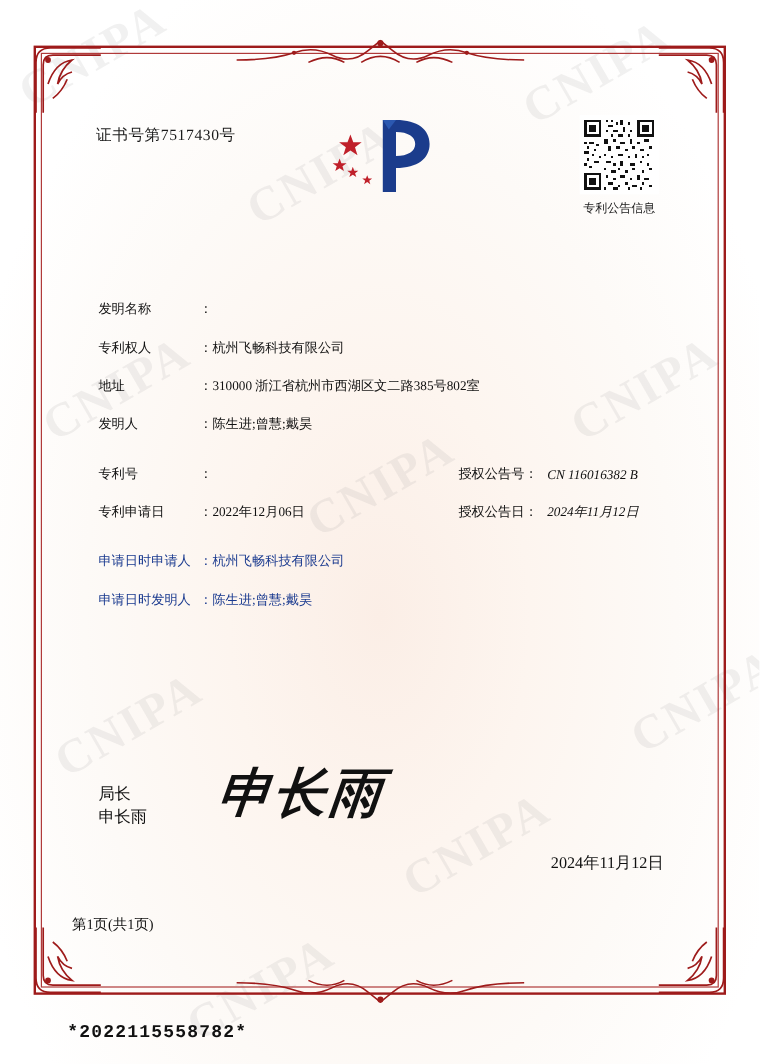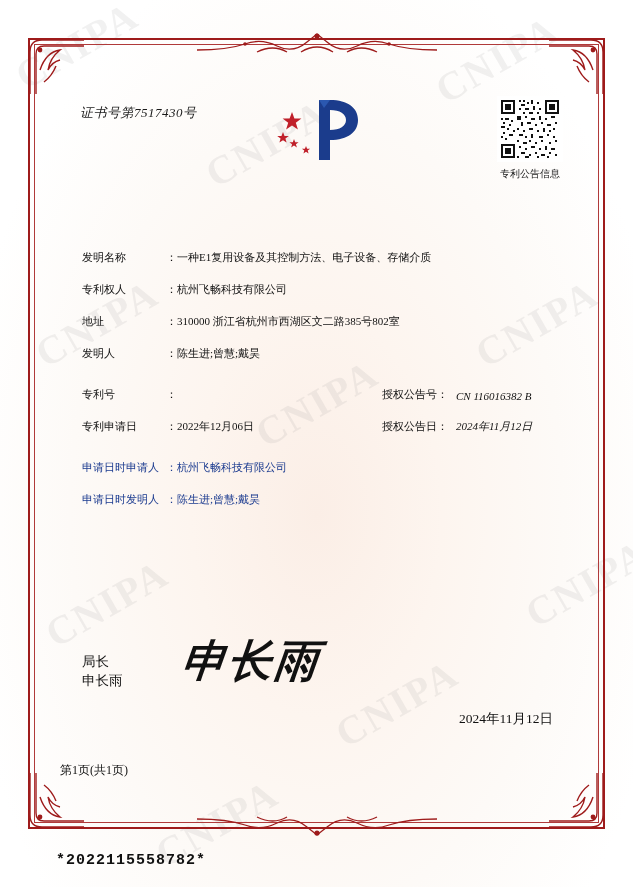--- a/index.html
+++ b/index.html
@@ -97,27 +97,26 @@
   }
 
   .cert-no {
     position: absolute;
     left: 20px;
     top: 34px;
     font-family: "Liberation Serif", serif;
     font-size: 13px;
     color: #1a1a1a;
     letter-spacing: 0.5px;
-    font-style: italic;
   }
 
   
   .qr-block {
     position: absolute;
-    right: 0;
+    right: 14px;
     top: 26px;
     width: 86px;
     text-align: center;
   }
   .qr-img {
     width: 62px;
     height: 62px;
     margin: 0 auto;
     background: #ffffff;
     padding: 2px;
@@ -495,21 +494,20 @@
         <path d="M57 6 L68 6 L62 14 Z" fill="#2b58b0"></path>
       </svg>
     </div>
 
 
     <div class="fields">
 
       <div class="row">
         <span class="label spread">发明名称</span>
         <span class="colon">：</span>
-        <span class="value">一种E1复用设备及其控制方法、电子设备、存储介质</span>
       </div>
 
       <div class="row">
         <span class="label spread">专利权人</span>
         <span class="colon">：</span>
         <span class="value">杭州飞畅科技有限公司</span>
       </div>
 
       <div class="row">
         <span class="label spread">地址</span>

